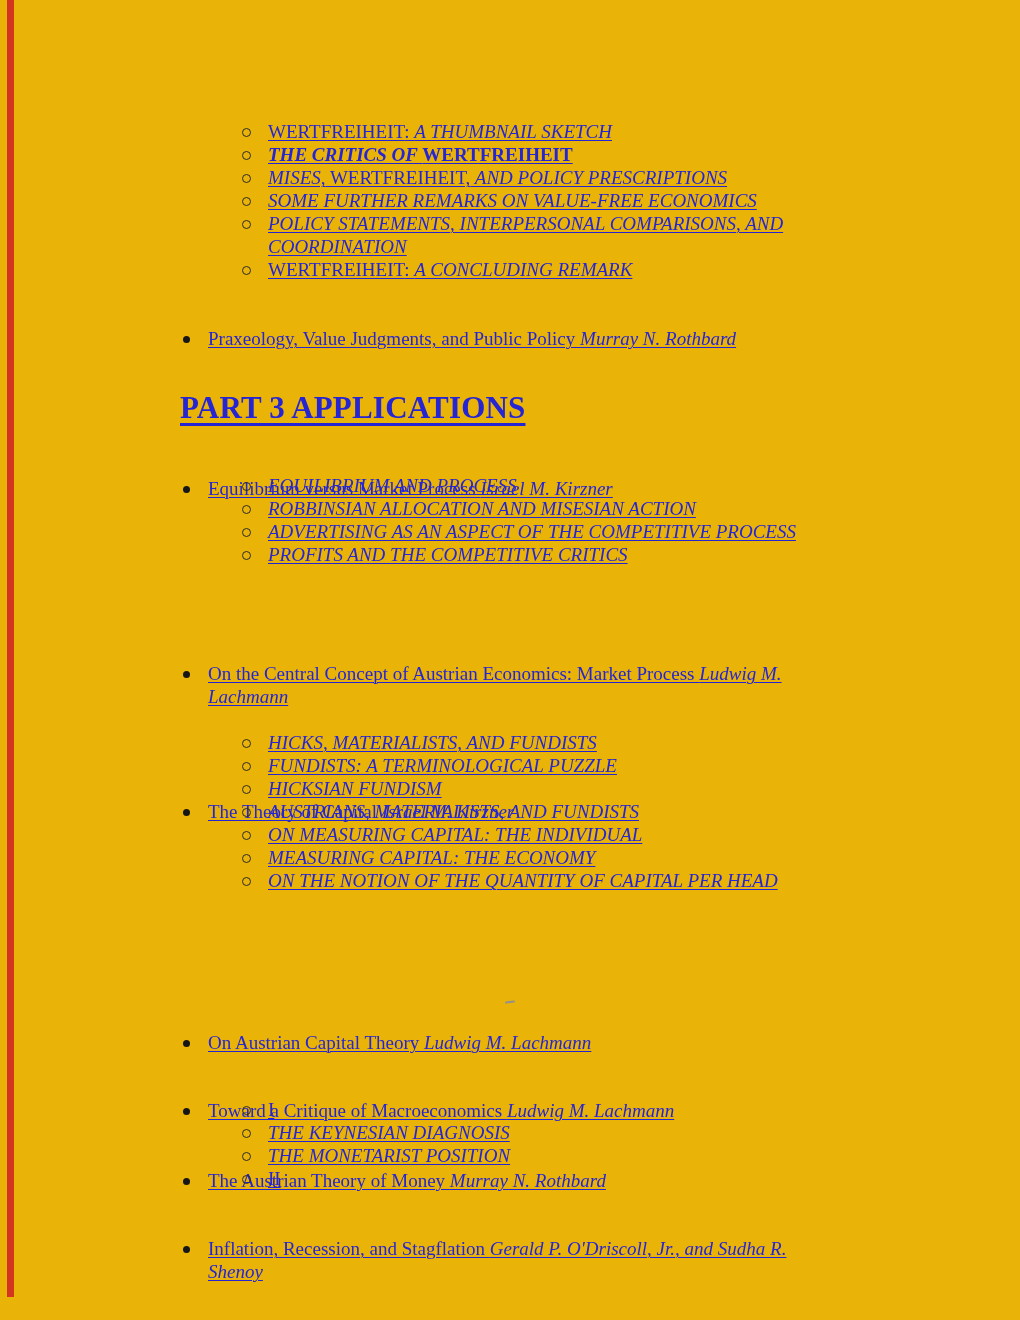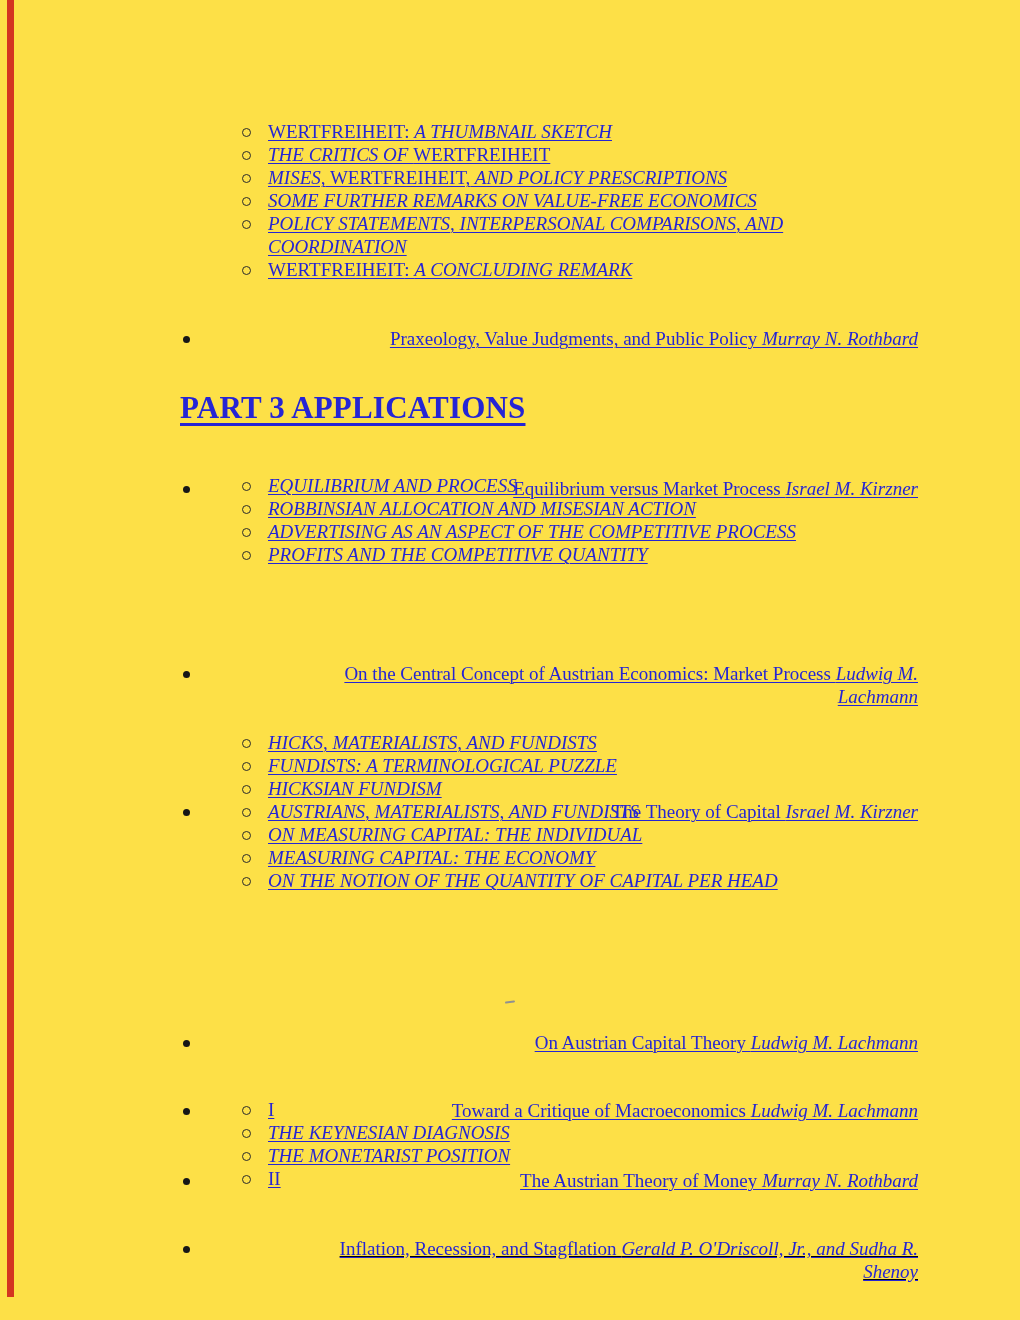--- a/index.html
+++ b/index.html
@@ -11,21 +11,21 @@
     overflow:hidden;
   }
   .edge-stripe{
     position:absolute;left:7px;top:0;width:7px;height:1297px;
   }
   .content{
     position:absolute;left:180px;top:0;width:710px;
     font-size:19px;line-height:23px;
   }
   .block{position:absolute;left:0;width:710px;}
-  .entry{position:relative;padding-left:28px;white-space:pre-wrap;text-align:right;}
+  .entry{position:relative;padding-left:28px;white-space:pre-wrap;}
   .entry .dot{
     position:absolute;left:3px;top:9px;width:7px;height:7px;border-radius:50%;
     background:#161616;
   }
   .subentry{position:relative;padding-left:88px;white-space:pre-wrap;}
   .subentry .circ{
     position:absolute;left:62px;top:8px;width:7px;height:7px;border-radius:50%;
     border:1.4px solid #2b2b2b;background:transparent;box-sizing:content-box;
   }
   a.toclink{
@@ -44,58 +44,58 @@
     text-underline-offset:5px;
   }
   .artifact{
     position:absolute;width:10px;height:2px;background:#909090;
     border-radius:1px;transform:rotate(-8deg);
   }
 </style>
 </head>
 <body>
 
-<div class="page" style="background: #fde047;">
+<div class="page" style="background: #eab308;">
   <div class="edge-stripe" style="background: rgb(212, 53, 32);"></div>
   <div class="artifact" style="left:505px;top:1001px;"></div>
   <div class="content">
       <div class="block" style="top: 120px;">
         <div class="subentry"><span class="circ"></span><a class="toclink" style="color: rgb(37, 37, 212);"><span class="seg-r">WERTFREIHEIT</span><span class="seg-r">: </span><span class="seg-i">A THUMBNAIL SKETCH</span></a></div>
-        <div class="subentry"><span class="circ"></span><a class="toclink" style="color: rgb(37, 37, 212);"><span class="seg-i">THE CRITICS OF </span><span class="seg-r">WERTFREIHEIT</span></a></div>
+        <div class="subentry"><span class="circ"></span><a class="toclink" style="color: rgb(37, 37, 212); font-weight: bold;"><span class="seg-i">THE CRITICS OF </span><span class="seg-r">WERTFREIHEIT</span></a></div>
         <div class="subentry"><span class="circ"></span><a class="toclink" style="color: rgb(37, 37, 212);"><span class="seg-i">MISES,</span><span class="seg-r"> WERTFREIHEIT,</span><span class="seg-i"> AND POLICY PRESCRIPTIONS</span></a></div>
         <div class="subentry"><span class="circ"></span><a class="toclink" style="color: rgb(37, 37, 212); margin-top: 40px;"><span class="seg-i">SOME FURTHER REMARKS ON VALUE-FREE ECONOMICS</span></a></div>
         <div class="subentry"><span class="circ"></span><a class="toclink" style="color: rgb(37, 37, 212);"><span class="seg-i">POLICY STATEMENTS, INTERPERSONAL COMPARISONS, AND
 COORDINATION</span></a></div>
         <div class="subentry"><span class="circ"></span><a class="toclink" style="color: rgb(37, 37, 212);"><span class="seg-r">WERTFREIHEIT</span><span class="seg-r">: </span><span class="seg-i">A CONCLUDING REMARK</span></a></div>
       </div>
       <div class="block entry" style="top: 327px;"><span class="dot"></span><a class="toclink" style="color: rgb(37, 37, 212);"><span class="seg-r">Praxeology, Value Judgments, and Public Policy </span><span class="seg-i">Murray N. Rothbard</span></a></div>
       <div class="block part-heading" style="top: 389px;"><a class="toclink" style="color: rgb(37, 37, 212);">PART 3 APPLICATIONS</a></div>
       <div class="block entry" style="top: 454px;"><span class="dot"></span><a class="toclink" style="color: rgb(37, 37, 212);"><span class="seg-r">Equilibrium versus Market Process </span><span class="seg-i">Israel M. Kirzner</span></a></div>
       <div class="block" style="top: 474px;">
         <div class="subentry"><span class="circ"></span><a class="toclink" style="color: rgb(37, 37, 212);"><span class="seg-i">EQUILIBRIUM AND PROCESS</span></a></div>
         <div class="subentry"><span class="circ"></span><a class="toclink" style="color: rgb(37, 37, 212);"><span class="seg-i">ROBBINSIAN ALLOCATION AND MISESIAN ACTION</span></a></div>
         <div class="subentry"><span class="circ"></span><a class="toclink" style="color: rgb(37, 37, 212);"><span class="seg-i">ADVERTISING AS AN ASPECT OF THE COMPETITIVE PROCESS</span></a></div>
-        <div class="subentry"><span class="circ"></span><a class="toclink" style="color: rgb(37, 37, 212);"><span class="seg-i">PROFITS AND THE COMPETITIVE QUANTITY</span></a></div>
+        <div class="subentry"><span class="circ"></span><a class="toclink" style="color: rgb(37, 37, 212);"><span class="seg-i">PROFITS AND THE COMPETITIVE CRITICS</span></a></div>
       </div>
       <div class="block entry" style="top: 616px;"><span class="dot"></span><a class="toclink" style="color: rgb(37, 37, 212);"><span class="seg-r">On the Central Concept of Austrian Economics: Market Process </span><span class="seg-i">Ludwig M.
 Lachmann</span></a></div>
       <div class="block entry" style="top: 708px;"><span class="dot"></span><a class="toclink" style="color: rgb(37, 37, 212); margin-top: 32px;"><span class="seg-r">The Theory of Capital </span><span class="seg-i">Israel M. Kirzner</span></a></div>
       <div class="block" style="top: 731px;">
         <div class="subentry"><span class="circ"></span><a class="toclink" style="color: rgb(37, 37, 212);"><span class="seg-i">HICKS, MATERIALISTS, AND FUNDISTS</span></a></div>
         <div class="subentry"><span class="circ"></span><a class="toclink" style="color: rgb(37, 37, 212); margin-top: 36px;"><span class="seg-i">FUNDISTS: A TERMINOLOGICAL PUZZLE</span></a></div>
         <div class="subentry"><span class="circ"></span><a class="toclink" style="color: rgb(37, 37, 212);"><span class="seg-i">HICKSIAN FUNDISM</span></a></div>
         <div class="subentry"><span class="circ"></span><a class="toclink" style="color: rgb(37, 37, 212);"><span class="seg-i">AUSTRIANS, MATERIALISTS, AND FUNDISTS</span></a></div>
         <div class="subentry"><span class="circ"></span><a class="toclink" style="color: rgb(37, 37, 212);"><span class="seg-i">ON MEASURING CAPITAL: THE INDIVIDUAL</span></a></div>
         <div class="subentry"><span class="circ"></span><a class="toclink" style="color: rgb(37, 37, 212);"><span class="seg-i">MEASURING CAPITAL: THE ECONOMY</span></a></div>
         <div class="subentry"><span class="circ"></span><a class="toclink" style="color: rgb(37, 37, 212);"><span class="seg-i">ON THE NOTION OF THE QUANTITY OF CAPITAL PER HEAD</span></a></div>
       </div>
       <div class="block entry" style="top: 916px;"><span class="dot"></span><a class="toclink" style="color: rgb(37, 37, 212);"><span class="seg-r">On Austrian Capital Theory </span><span class="seg-i">Ludwig M. Lachmann</span></a></div>
       <div class="block entry" style="top: 961px;"><span class="dot"></span><a class="toclink" style="color: rgb(37, 37, 212);"><span class="seg-r">Toward a Critique of Macroeconomics </span><span class="seg-i">Ludwig M. Lachmann</span></a></div>
       <div class="block entry" style="top: 1008px;"><span class="dot"></span><a class="toclink" style="color: rgb(37, 37, 212);"><span class="seg-r">The Austrian Theory of Money </span><span class="seg-i">Murray N. Rothbard</span></a></div>
-      <div class="block entry" style="top: 1053px; text-decoration: underline;"><span class="dot"></span><a class="toclink" style="color: rgb(37, 37, 212);"><span class="seg-r">Inflation, Recession, and Stagflation </span><span class="seg-i">Gerald P. O'Driscoll, Jr., and Sudha R.
+      <div class="block entry" style="top: 1053px;"><span class="dot"></span><a class="toclink" style="color: rgb(37, 37, 212);"><span class="seg-r">Inflation, Recession, and Stagflation </span><span class="seg-i">Gerald P. O'Driscoll, Jr., and Sudha R.
 Shenoy</span></a></div>
       <div class="block" style="top: 1098px;">
         <div class="subentry"><span class="circ"></span><a class="toclink" style="color: rgb(37, 37, 212);"><span class="seg-r">I</span></a></div>
         <div class="subentry"><span class="circ"></span><a class="toclink" style="color: rgb(37, 37, 212);"><span class="seg-i">THE KEYNESIAN DIAGNOSIS</span></a></div>
         <div class="subentry"><span class="circ"></span><a class="toclink" style="color: rgb(37, 37, 212);"><span class="seg-i">THE MONETARIST POSITION</span></a></div>
         <div class="subentry"><span class="circ"></span><a class="toclink" style="color: rgb(37, 37, 212);"><span class="seg-r">II</span></a></div>
       </div>
     </div>
 </div>
 

